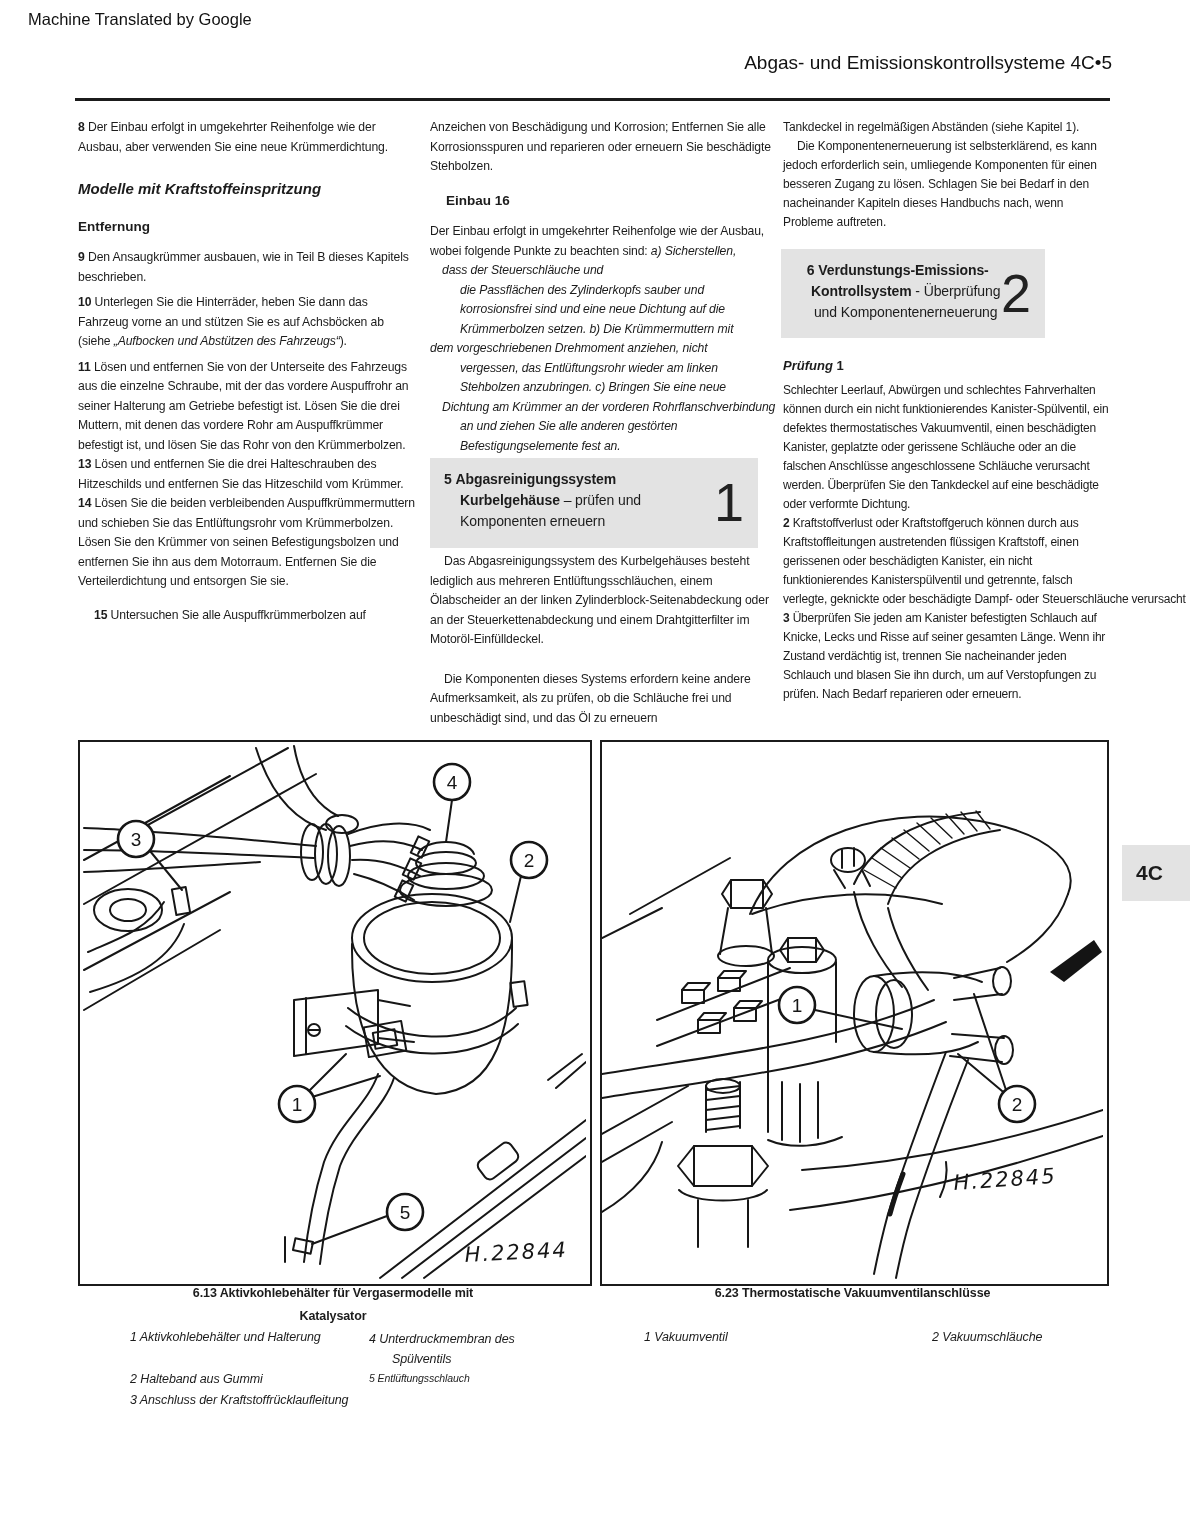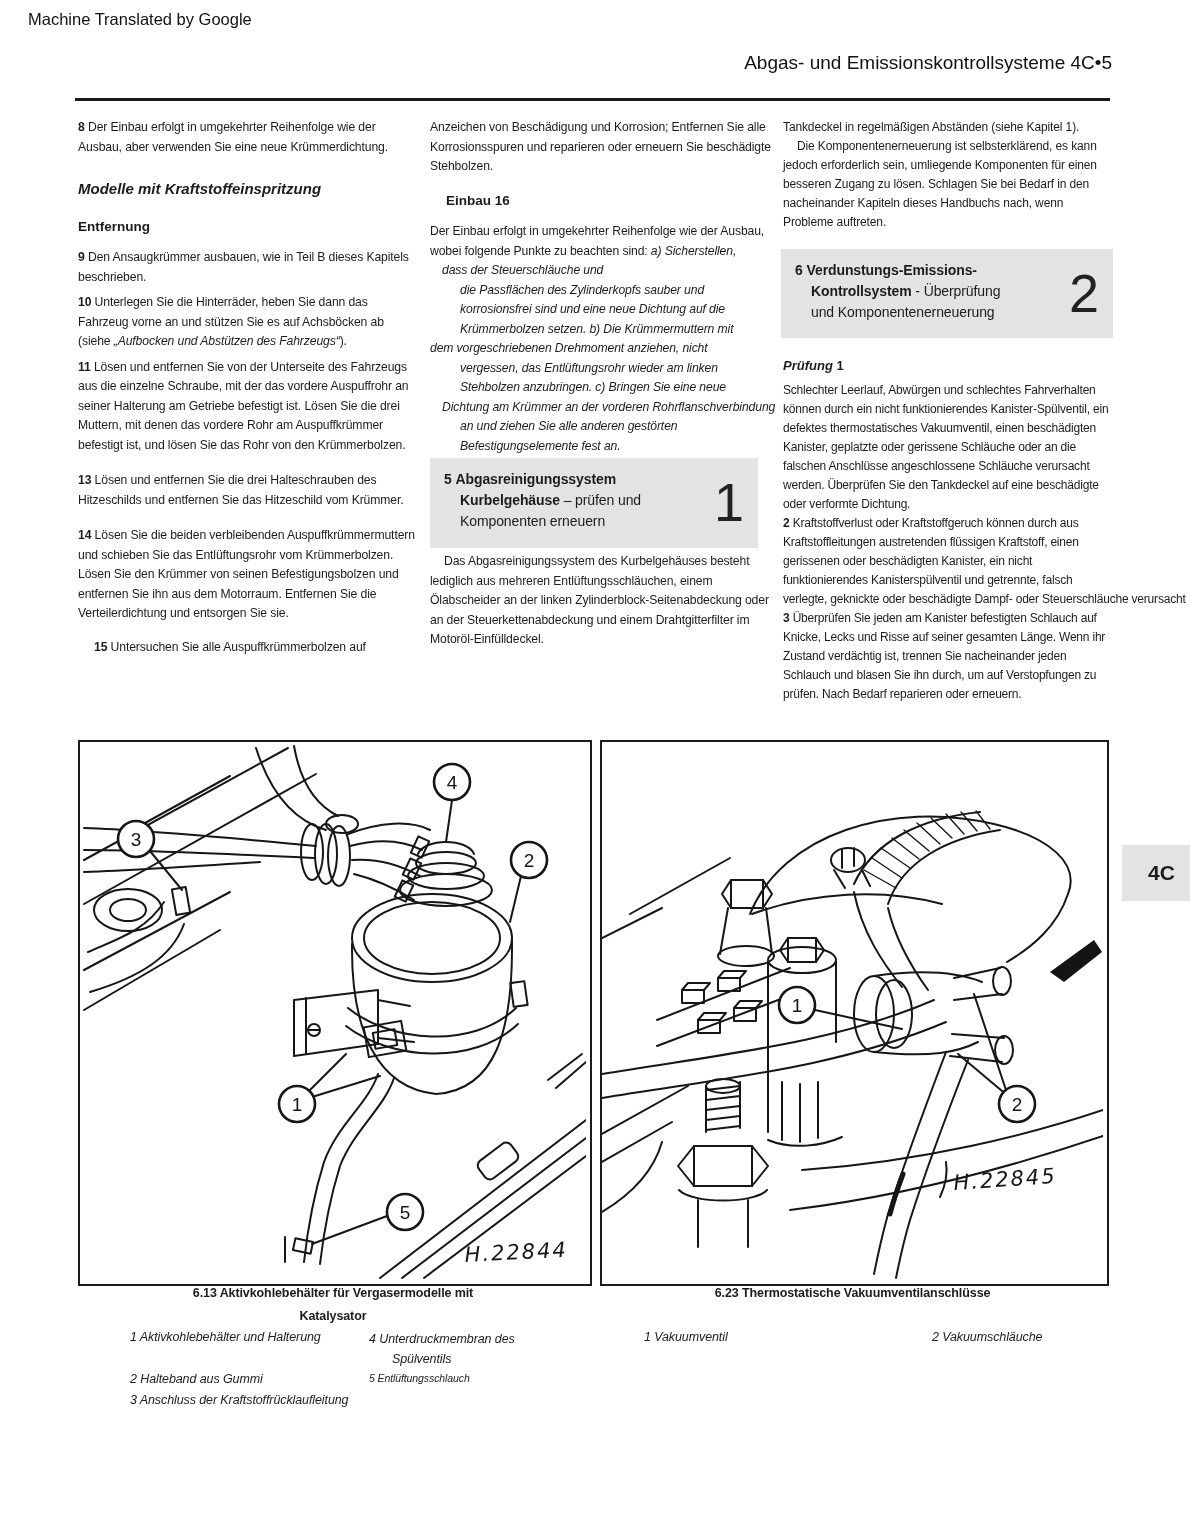--- a/index.html
+++ b/index.html
@@ -11,43 +11,43 @@
   .rule{left:75px;top:98px;width:1035px;height:3px;background:#1b1b1b;}
 
   .col{position:absolute;top:118px;font-size:12.2px;line-height:19.5px;letter-spacing:-0.12px;}
   #col1{left:78px;width:338px;}
   #col2{left:430px;width:342px;}
   #col3{left:783px;width:330px;font-size:12px;line-height:19px;}
   .para{margin:0;}
   .stepnum{font-weight:bold;}
   .ital{font-style:italic;}
   .mt6{margin-top:6px;} .mt12{margin-top:12px;} .mt14{margin-top:14px;padding-left:16px;}
-  .mt16{margin-top:16px;} .mt20{margin-top:20px;} .mt24{margin-top:24px;}
+  .mt16{margin-top:0;} .mt20{margin-top:20px;} .mt24{margin-top:24px;}
   .h-italic{font-size:15px;font-weight:bold;font-style:italic;margin-top:22px;letter-spacing:0;}
   .h-bold{font-size:13.5px;font-weight:bold;margin-top:18px;letter-spacing:0;}
   .indent1{text-indent:14px;}
   .iline{white-space:nowrap;}
   .ind1{padding-left:12px;} .ind2{padding-left:30px;}
 
   .secbox{position:absolute;background:#e3e3e3;}
   #box5{left:430px;top:458px;width:328px;height:90px;}
-  #box6{left:781px;top:249px;width:332px;height:89px;}
+  #box6{left:781px;top:249px;width:264px;height:89px;text-align:center;}
   .secbox .txt{position:absolute;left:14px;top:11px;font-size:14px;line-height:21px;letter-spacing:-0.1px;}
   .secbox .t-b{font-weight:bold;}
   .secbox .cont{padding-left:16px;}
   .badge{position:absolute;right:14px;top:50%;transform:translateY(-52%);font-size:54px;color:#222;}
 
   .check-h{margin-top:20px;font-size:13px;font-weight:bold;letter-spacing:0;}
   .overflowline{white-space:nowrap;}
 
   .figure{position:absolute;border:2px solid #1b1b1b;background:#fff;}
   #fig1{left:78px;top:740px;width:510px;height:542px;}
   #fig2{left:600px;top:740px;width:505px;height:542px;}
   .tab4c{left:1122px;top:845px;width:68px;height:56px;background:#e3e3e3;
-         font-size:21px;font-weight:bold;color:#1c1c1c;display:flex;align-items:center;padding-left:26px;box-sizing:border-box;}
+         font-size:21px;font-weight:bold;color:#1c1c1c;display:flex;align-items:center;padding-left:14px;box-sizing:border-box;}
 
   .figcap{position:absolute;text-align:center;font-size:12.5px;font-weight:bold;letter-spacing:-0.1px;}
   .legend{position:absolute;font-size:12.5px;font-style:italic;letter-spacing:-0.1px;margin-left:7px;}
   .legend.small{font-size:10.5px;}
   svg .ln{stroke:#161616;fill:none;stroke-width:2;stroke-linecap:round;stroke-linejoin:round;}
   svg .thin{stroke-width:1.4;}
   svg .callout{stroke:#161616;fill:#fff;stroke-width:2.6;}
   svg .cotext{font-family:"Liberation Sans",sans-serif;font-size:19px;fill:#161616;}
   svg .hand{font-family:"DejaVu Sans",sans-serif;font-style:italic;font-size:21px;fill:#161616;letter-spacing:2px;}
 </style>
@@ -94,20 +94,21 @@
   <div class="secbox" id="box5">
     <div class="txt">
       <div><span class="t-b">5</span> <span class="t-b">Abgasreinigungssystem</span></div>
       <div class="cont"><span class="t-b">Kurbelgehäuse</span><span> – prüfen und</span></div>
       <div class="cont"><span>Komponenten erneuern</span></div>
     </div>
     <div class="badge">1</div>
   </div>
   <div class="abs" style="left:430px;top:552px;width:342px;font-size:12.2px;line-height:19.5px;letter-spacing:-0.12px;">
     <p class="para indent1">Das Abgasreinigungssystem des Kurbelgehäuses besteht lediglich aus mehreren Entlüftungsschläuchen, einem Ölabscheider an der linken Zylinderblock-Seitenabdeckung oder an der Steuerkettenabdeckung und einem Drahtgitterfilter im Motoröl-Einfülldeckel.</p>
+    <p class="para mt20 indent1">Die Komponenten dieses Systems erfordern keine andere Aufmerksamkeit, als zu prüfen, ob die Schläuche frei und unbeschädigt sind, und das Öl zu erneuern</p>
   </div>
 
   <div class="col" id="col3">
     <p class="para">Tankdeckel in regelmäßigen Abständen (siehe Kapitel 1).</p>
     <p class="para indent1">Die Komponentenerneuerung ist selbsterklärend, es kann jedoch erforderlich sein, umliegende Komponenten für einen besseren Zugang zu lösen. Schlagen Sie bei Bedarf in den nacheinander Kapiteln dieses Handbuchs nach, wenn Probleme auftreten.</p>
   </div>
 
   <div class="secbox" id="box6">
     <div class="txt">
       <div><span class="t-b">6</span> <span class="t-b">Verdunstungs-Emissions-</span></div>

